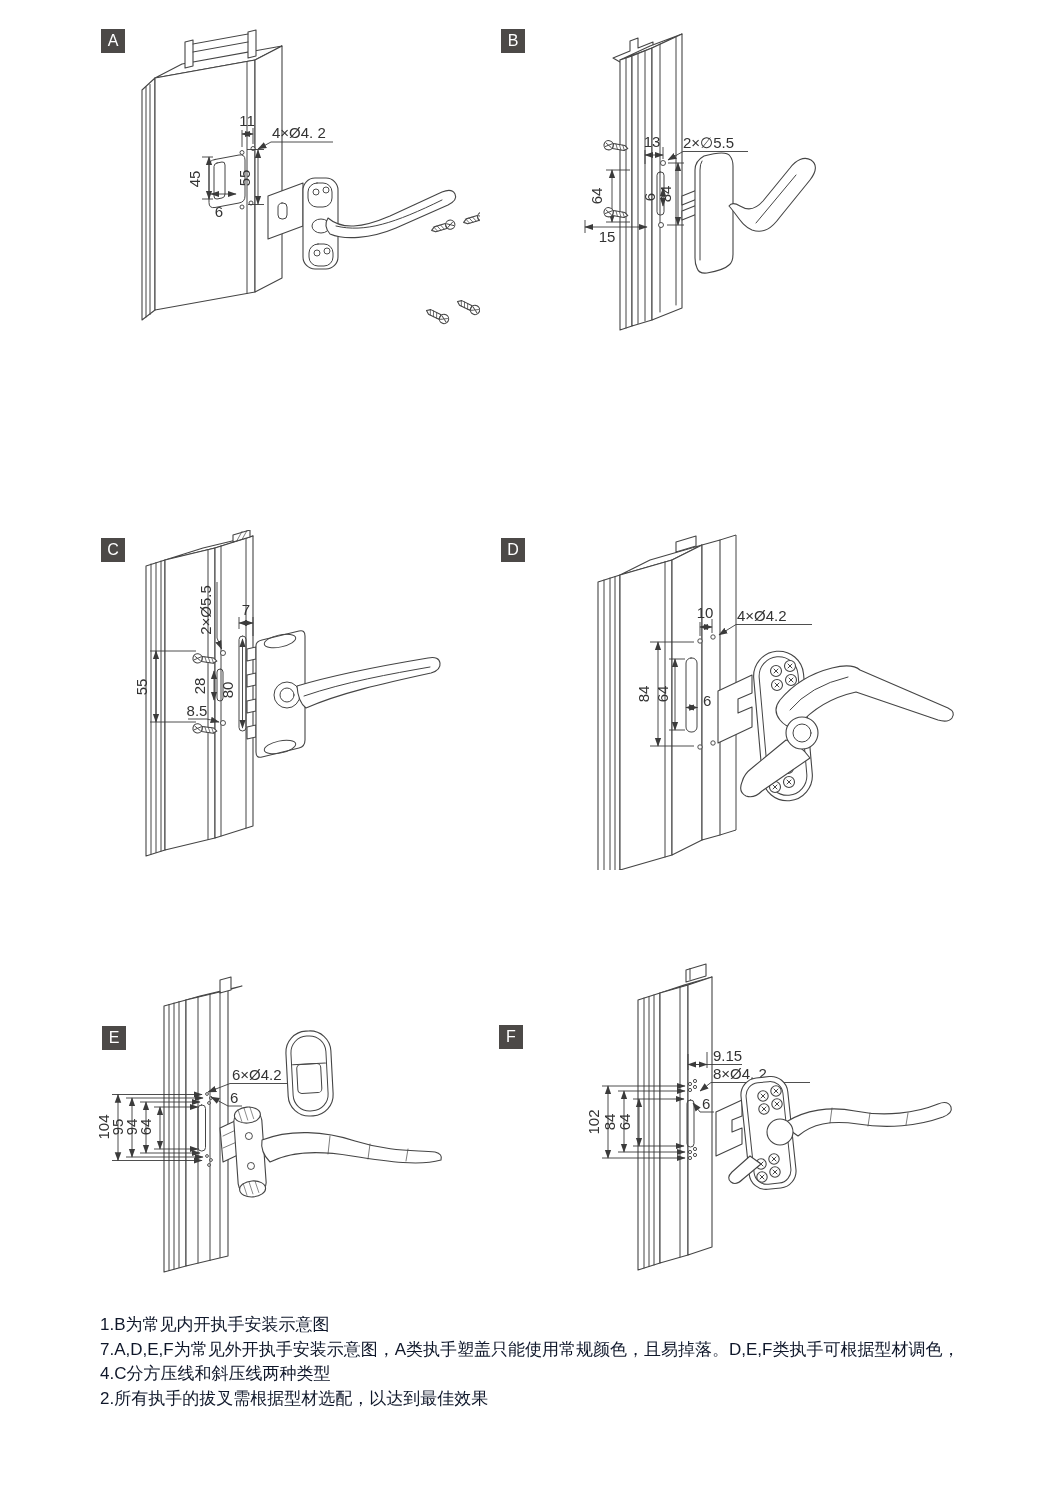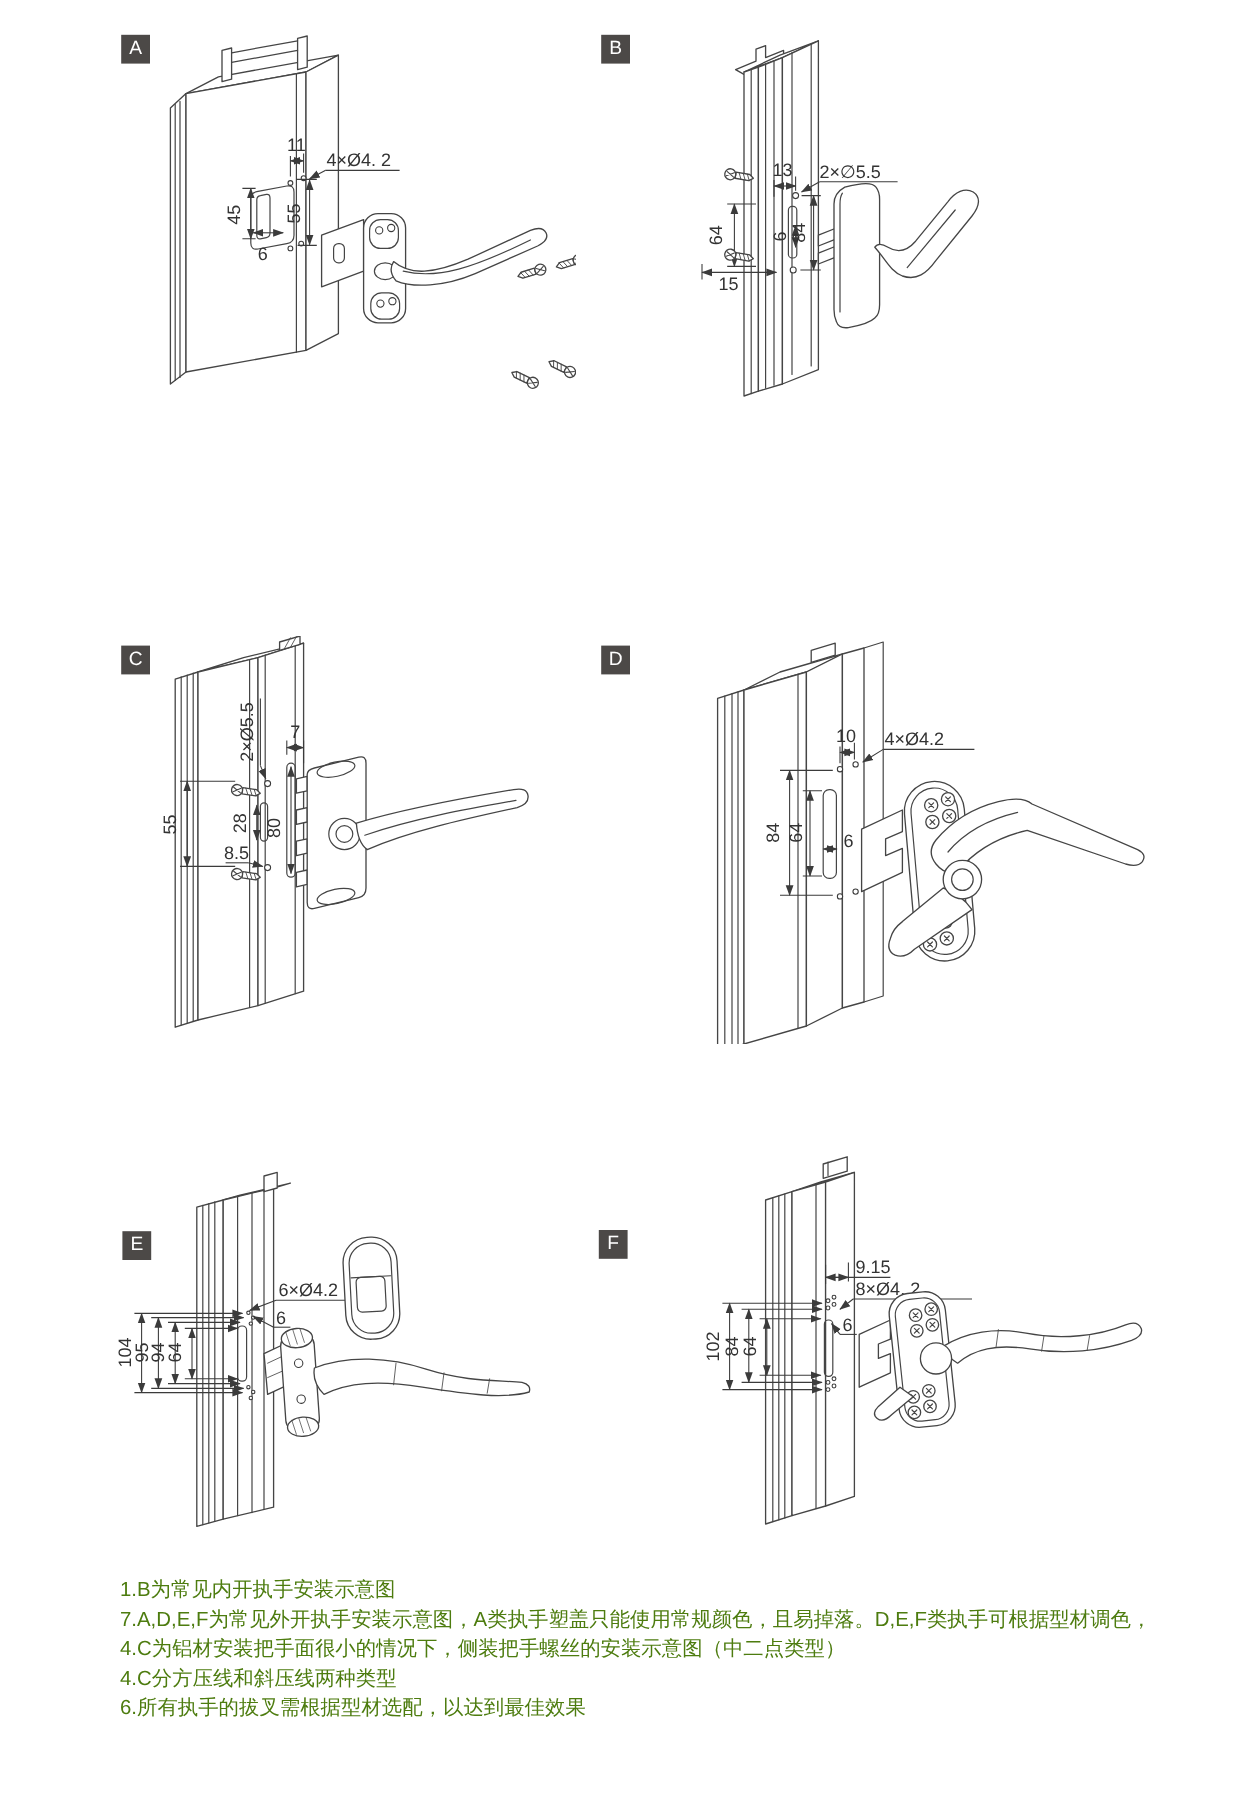--- a/index.html
+++ b/index.html
@@ -7,21 +7,21 @@
   .page{position:relative;width:1038px;height:1500px;background:#fff;overflow:hidden;}
   .badge{position:absolute;width:24px;height:24px;background:#4c4947;color:#fff;
          font-size:16px;display:flex;align-items:center;justify-content:center;
          font-family:"Liberation Sans",sans-serif;}
   .panel-svg{position:absolute;}
   svg .fc{fill:#fff;stroke:#454545;stroke-width:1.1;stroke-linejoin:round;}
   svg .ln{fill:none;stroke:#454545;stroke-width:1;stroke-linejoin:round;stroke-linecap:round;}
   svg .dm{fill:none;stroke:#3b3b3b;stroke-width:.9;}
   svg .hole{fill:#fff;stroke:#3b3b3b;stroke-width:.9;}
   svg text{font-family:"Liberation Sans",sans-serif;font-size:15px;fill:#333;}
-  .notes{position:absolute;left:100px;top:1313px;color:#4d7c0f;font-size:17px;line-height:24.5px;}
+  .notes{position:absolute;left:100px;top:1313px;color:#0f172a;font-size:17px;line-height:24.5px;}
   .notes div{white-space:nowrap;}
 </style>
 </head>
 <body>
 
 <div class="page">
 
   <div class="badge" style="left:101px;top:29px;">A</div>
   <div class="badge" style="left:501px;top:29px;">B</div>
   <div class="badge" style="left:101px;top:538px;">C</div>
@@ -442,18 +442,17 @@
       <path class="fc" d="M270,196 L252,212 Q246,218 251,222 Q256,226 263,219 L281,204 Z"></path>
       <path class="fc" d="M306,162 C325,150 350,146 375,151 C405,157 436,153 458,144 Q468,140 471,147 Q473,153 463,157 C438,166 407,169 378,164 C350,160 332,164 318,176 Q308,170 306,162 Z"></path>
       <path class="ln" d="M352,148 L350,163 M390,153 L388,166 M428,153 L426,165" style="stroke-width:.7"></path>
       <circle class="fc" cx="300" cy="172" r="13"></circle>
     </g>
   </svg>
 
   <div class="notes">
     <div>1.B为常见内开执手安装示意图</div>
     <div>7.A,D,E,F为常见外开执手安装示意图，A类执手塑盖只能使用常规颜色，且易掉落。D,E,F类执手可根据型材调色，</div>
-    <div>4.C为铝材安装把手面很小的情况下，侧装把手螺丝的安装示意图（中二点类型）</div>
     <div>4.C分方压线和斜压线两种类型</div>
-    <div>6.所有执手的拔叉需根据型材选配，以达到最佳效果</div>
+    <div>2.所有执手的拔叉需根据型材选配，以达到最佳效果</div>
   </div>
 
 </div>
 
 </body></html>

